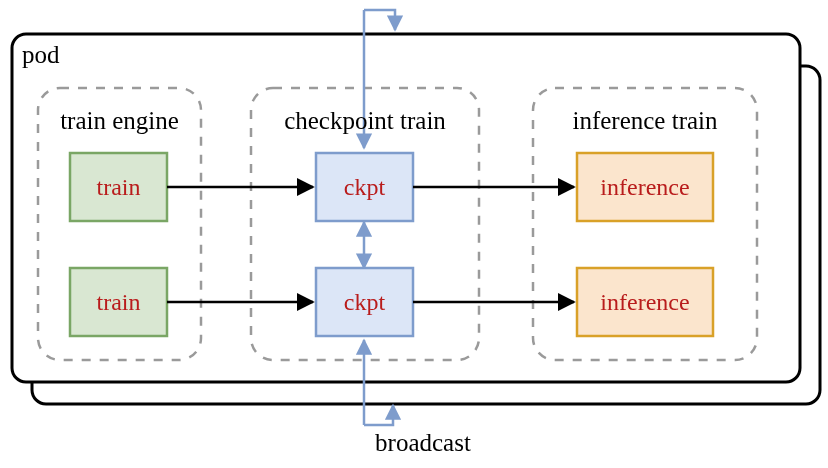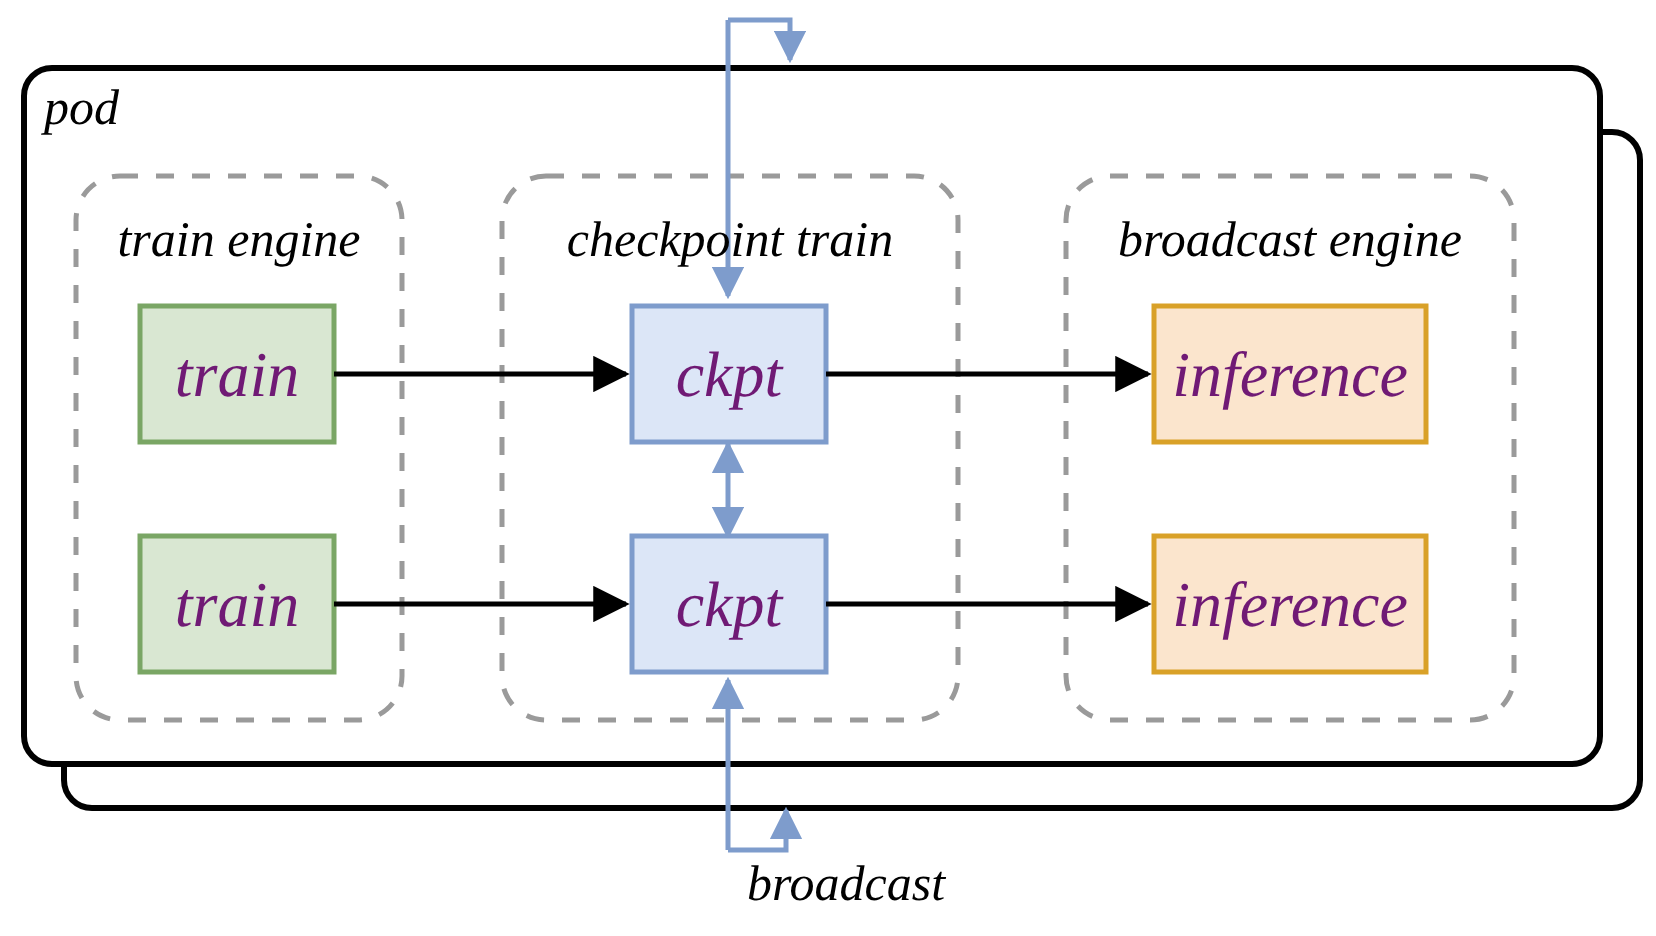--- a/index.html
+++ b/index.html
@@ -7,21 +7,20 @@
     padding: 0;
     background: #ffffff;
   }
   #canvas {
     position: relative;
     width: 828px;
     height: 468px;
     background: #ffffff;
     font-family: "Liberation Serif", "DejaVu Serif", serif;
     overflow: hidden;
-    font-style: italic;
   }
   #svg-layer {
     position: absolute;
     left: 0;
     top: 0;
     width: 828px;
     height: 468px;
   }
   .lbl {
     position: absolute;
@@ -39,22 +38,22 @@
     text-align: center;
   }
   .eng-train  { left: 38px;  top: 108px; width: 163px; text-align: center; }
   .eng-ckpt   { left: 251px; top: 108px; width: 228px; }
   .eng-infer  { left: 533px; top: 108px; width: 224px; }
   .node-label {
     position: absolute;
     display: flex;
     align-items: center;
     justify-content: center;
-    font-size: 32px;
-    color: #701a75;
+    font-size: 24px;
+    color: #b91c1c;
   }
   .broadcast-label {
     font-size: 25px;
     left: 343px;
     top: 430px;
     width: 160px;
     text-align: center;
   }
 </style>
 </head>
@@ -102,21 +101,21 @@
     <line x1="167" y1="187" x2="313" y2="187" stroke="#000000" stroke-width="2.6" marker-end="url(#arrow-black)"></line>
     <line x1="413" y1="187" x2="574" y2="187" stroke="#000000" stroke-width="2.6" marker-end="url(#arrow-black)"></line>
     <line x1="167" y1="302" x2="313" y2="302" stroke="#000000" stroke-width="2.6" marker-end="url(#arrow-black)"></line>
     <line x1="413" y1="302" x2="574" y2="302" stroke="#000000" stroke-width="2.6" marker-end="url(#arrow-black)"></line>
   </svg>
 
   <div class="lbl pod-label">pod</div>
 
   <div class="lbl engine-label eng-train">train engine</div>
   <div class="lbl engine-label eng-ckpt">checkpoint train</div>
-  <div class="lbl engine-label eng-infer">broadcast engine</div>
+  <div class="lbl engine-label eng-infer">inference train</div>
 
   <div class="node-label" style="left:70px; top:153px; width:97px; height:68px;">train</div>
   <div class="node-label" style="left:70px; top:268px; width:97px; height:68px;">train</div>
   <div class="node-label" style="left:316px; top:153px; width:97px; height:68px;">ckpt</div>
   <div class="node-label" style="left:316px; top:268px; width:97px; height:68px;">ckpt</div>
   <div class="node-label" style="left:577px; top:153px; width:136px; height:68px;">inference</div>
   <div class="node-label" style="left:577px; top:268px; width:136px; height:68px;">inference</div>
 
   <div class="lbl broadcast-label">broadcast</div>
 

